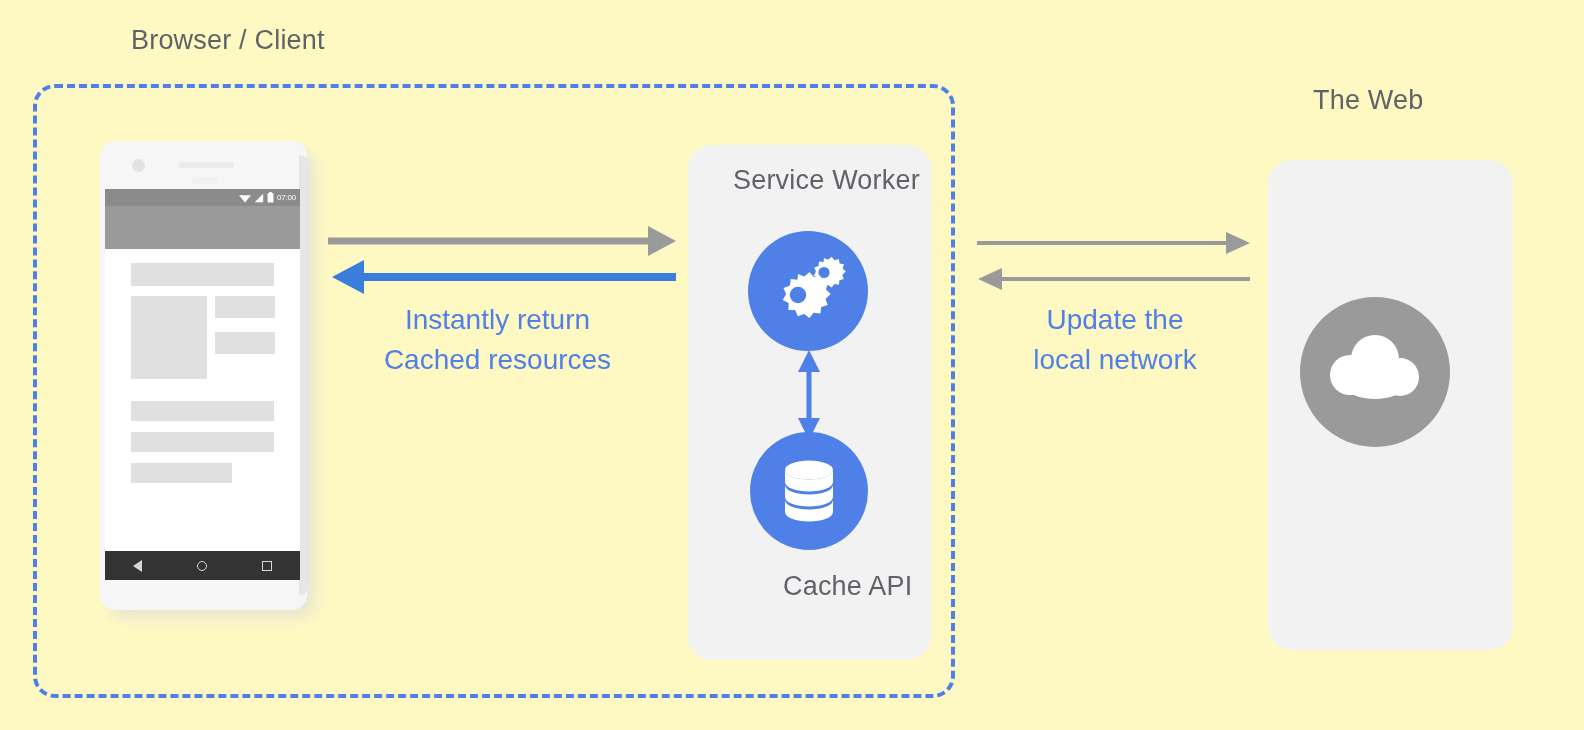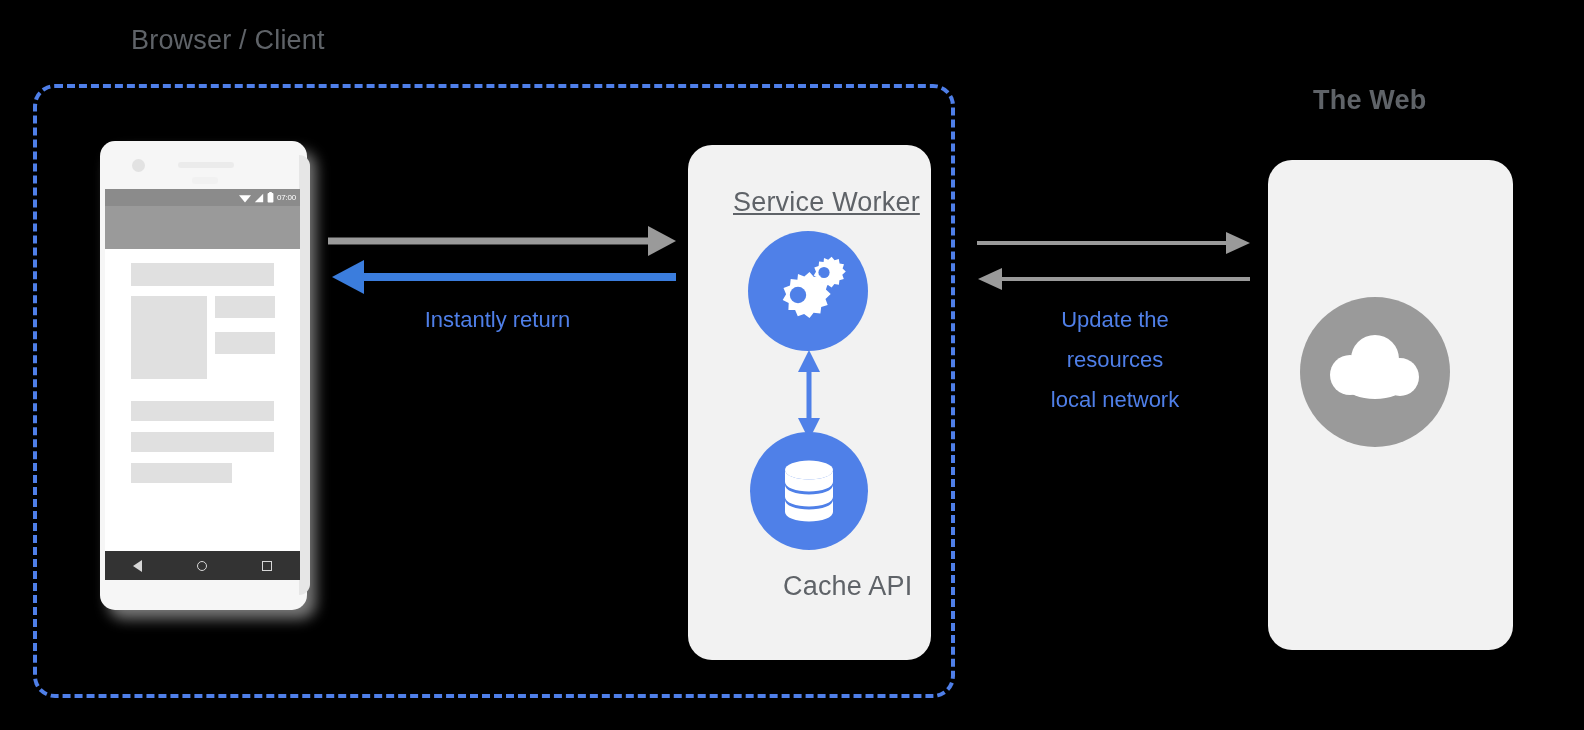--- a/index.html
+++ b/index.html
@@ -7,37 +7,37 @@
     padding: 0;
     background: #ffffff;
   }
   body {
     font-family: "Liberation Sans", sans-serif;
   }
   #stage {
     position: relative;
     width: 1584px;
     height: 730px;
-    background: #000000;
+    background: #fef9c3;
     overflow: hidden;
   }
 
   
   .lbl {
     position: absolute;
     color: #5f6368;
     font-size: 27px;
     font-family: "Liberation Sans", sans-serif;
     white-space: nowrap;
     letter-spacing: .2px;
   }
   .blue-note {
     position: absolute;
     color: #4f7fe8;
-    font-size: 22px;
+    font-size: 28px;
     line-height: 40px;
     text-align: center;
     font-family: "Liberation Sans", sans-serif;
   }
 
   
   #client-box {
     position: absolute;
     left: 33px;
     top: 84px;
@@ -174,42 +174,42 @@
   
   #sw-panel {
     position: absolute;
     left: 688px;
     top: 145px;
     width: 243px;
     height: 515px;
     background: #f2f2f2;
     border-radius: 24px;
   }
-  #sw-title { left: 733px; top: 187px; text-decoration: underline; }
+  #sw-title { left: 733px; top: 165px; }
   #cache-title { left: 783px; top: 571px; }
 
   .blue-circle {
     position: absolute;
     border-radius: 50%;
     background: #4f80e8;
   }
   #sw-circle { left: 748px; top: 231px; width: 120px; height: 120px; }
   #cache-circle { left: 750px; top: 432px; width: 118px; height: 118px; }
 
   
   #web-panel {
     position: absolute;
     left: 1268px;
     top: 160px;
     width: 245px;
     height: 490px;
     background: #f2f2f2;
     border-radius: 24px;
   }
-  #web-label { left: 1313px; top: 85px; font-weight: bold; }
+  #web-label { left: 1313px; top: 85px; }
   #cloud-circle {
     position: absolute;
     left: 1300px; top: 297px;
     width: 150px; height: 150px;
     border-radius: 50%;
     background: #9a9a9a;
   }
 
   svg { display: block; }
   .arrow-layer {
@@ -358,21 +358,21 @@
 
     <g>
       <line x1="809" y1="365" x2="809" y2="425" stroke="#4f80e8" stroke-width="5"></line>
       <path d="M798,372 L809,350 L820,372 Z" fill="#4f80e8"></path>
       <path d="M798,418 L809,440 L820,418 Z" fill="#4f80e8"></path>
     </g>
   </svg>
 
   <div class="blue-note" id="note-left" style="left:355px; top:300px; width:285px;">
       <div>Instantly return</div>
+      <div>Cached resources</div>
     </div>
 
   <div class="blue-note" id="note-right" style="left:1000px; top:300px; width:230px;text-align:center;">
       <div>Update the</div>
-      <div>resources</div>
       <div>local network</div>
     </div>
 
 </div>
 
 </body></html>

